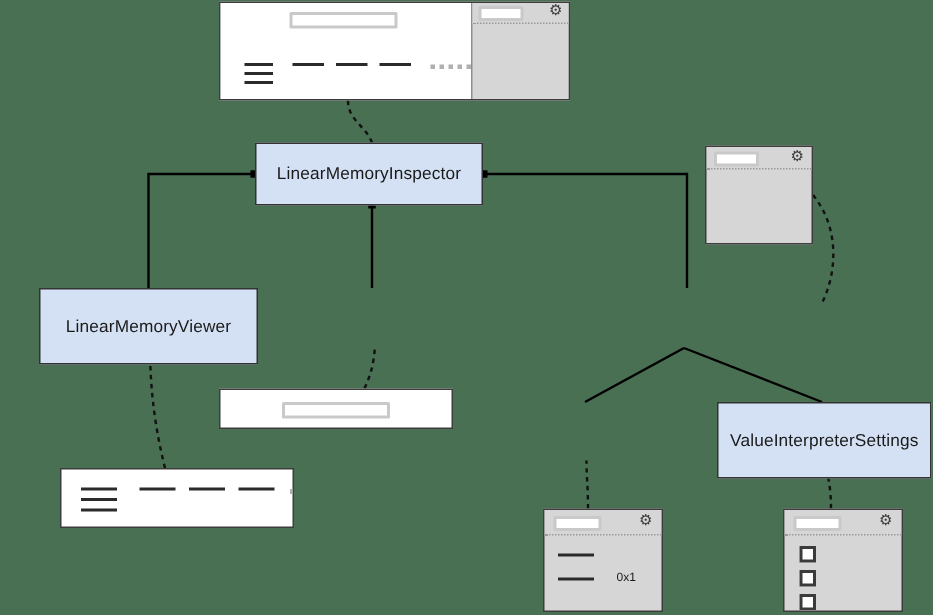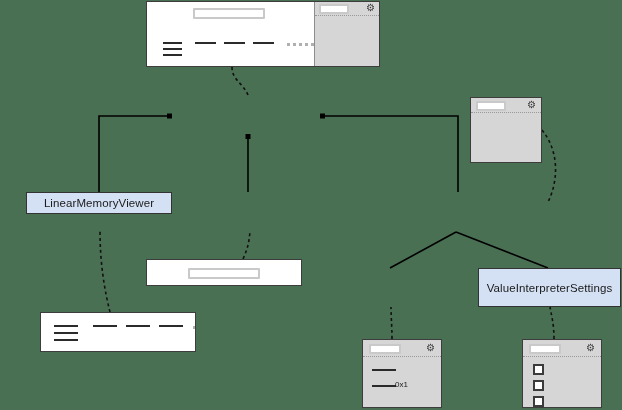--- a/index.html
+++ b/index.html
@@ -121,29 +121,32 @@
     <path d="M456,232 L548,268" fill="none" stroke="#000" stroke-width="1.6"></path>
 
     <path d="M232,67 C232,80 243,83 248,95" fill="none" stroke="#111" stroke-width="1.6" stroke-dasharray="3,3"></path>
     <path d="M243,259 C247,250 249,244 250,231" fill="none" stroke="#111" stroke-width="1.6" stroke-dasharray="3,3"></path>
     <path d="M110,312 C104,288 100,262 100,231" fill="none" stroke="#111" stroke-width="1.6" stroke-dasharray="3,3"></path>
     <path d="M542,130 C560,152 558,182 548,202" fill="none" stroke="#111" stroke-width="1.6" stroke-dasharray="3,3"></path>
     <path d="M392,339 C392,325 391,318 391,307" fill="none" stroke="#111" stroke-width="1.6" stroke-dasharray="3,3"></path>
     <path d="M554,339 C554,325 552,318 550,307" fill="none" stroke="#111" stroke-width="1.6" stroke-dasharray="3,3"></path>
   </svg>
 
-
-  <div class="node" style="left:26px; top:192px; width:146px; height:22px;">
+  <div class="node" style="left:170px; top:95px; width:152px; height:42px;">
+    <span>LinearMemoryInspector</span>
+  </div>
+
+  <div class="node" style="left:26px; top:192px; width:146px; height:51px;">
     <span>LinearMemoryViewer</span>
   </div>
 
 
 
 
-  <div class="node" style="left:478px; top:268px; width:143px; height:39px;">
+  <div class="node" style="left:478px; top:268px; width:143px; height:51px;">
     <span>ValueInterpreterSettings</span>
   </div>
 
   <div class="mock mock-split" style="left:146px; top:1px; width:234px; height:66px;">
     <div class="mock-left">
       <div class="pill" style="left:46px; top:6px; width:72px; height:11px;"></div>
 
       <div class="bar" style="left:16px; top:40px; width:19px;"></div>
       <div class="bar" style="left:16px; top:46px; width:19px;"></div>
       <div class="bar" style="left:16px; top:52px; width:19px;"></div>
@@ -180,21 +183,21 @@
     <div class="dotted-rule" style="left:152px; top:13px; width:30px; border-top:3px dotted #b0b0b0;"></div>
   </div>
 
   <div class="mock" style="left:362px; top:339px; width:80px; height:69px; background:#d6d6d6;">
     <div class="panel-head" style="left:0; top:0; width:78px; height:17px;"></div>
     <div class="pill" style="left:6px; top:4px; width:32px; height:10px;"></div>
     <span class="gear" style="right:6px; top:3px; font-size:10px;">⚙</span>
     <div class="bar" style="left:9px; top:29px; width:24px;"></div>
     <div class="bar" style="left:9px; top:45px; width:24px;"></div>
     <span class="mock-label" style="left:44px; top:24px;margin-left:44px;">16</span>
-    <span class="mock-label" style="left:32px; top:40px;">0x1</span>
+    <span class="mock-label" style="left:48px; top:40px;">0x1</span>
   </div>
 
   <div class="mock" style="left:522px; top:339px; width:80px; height:69px; background:#d6d6d6;">
     <div class="panel-head" style="left:0; top:0; width:78px; height:17px;"></div>
     <div class="pill" style="left:6px; top:4px; width:32px; height:10px;"></div>
     <span class="gear" style="right:6px; top:3px; font-size:10px;">⚙</span>
     <div class="checkbox" style="left:10px; top:24px;"></div>
     <div class="checkbox" style="left:10px; top:40px;"></div>
     <div class="checkbox" style="left:10px; top:56px;"></div>
   </div>

